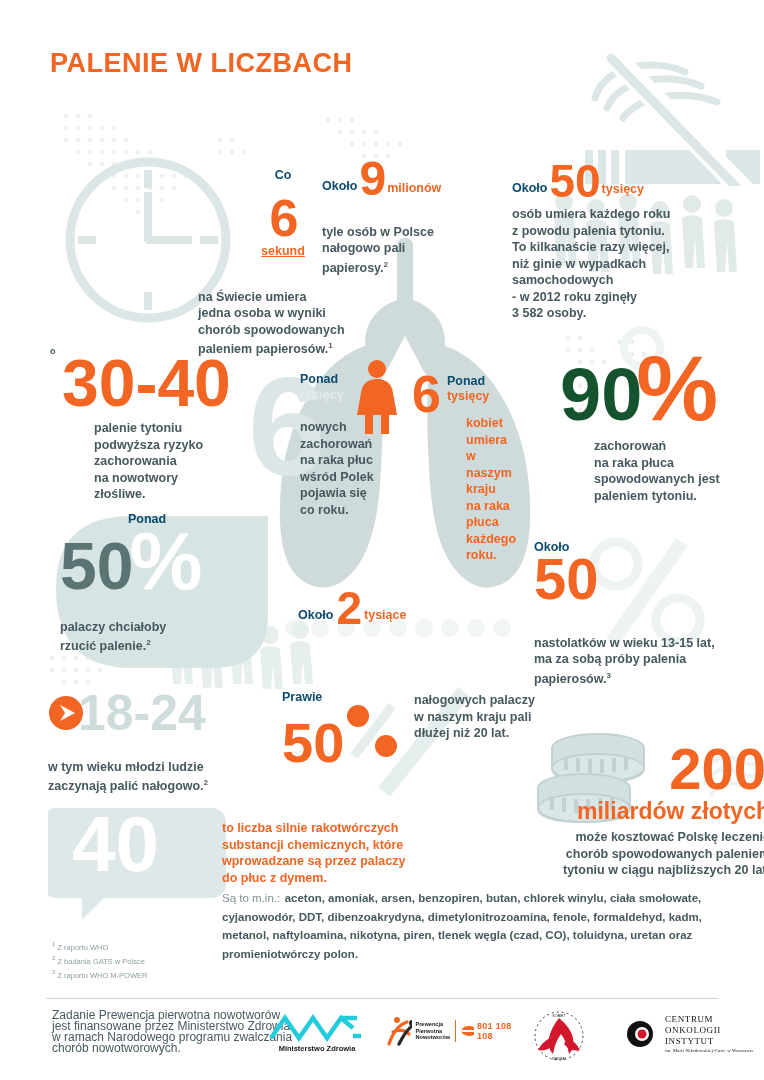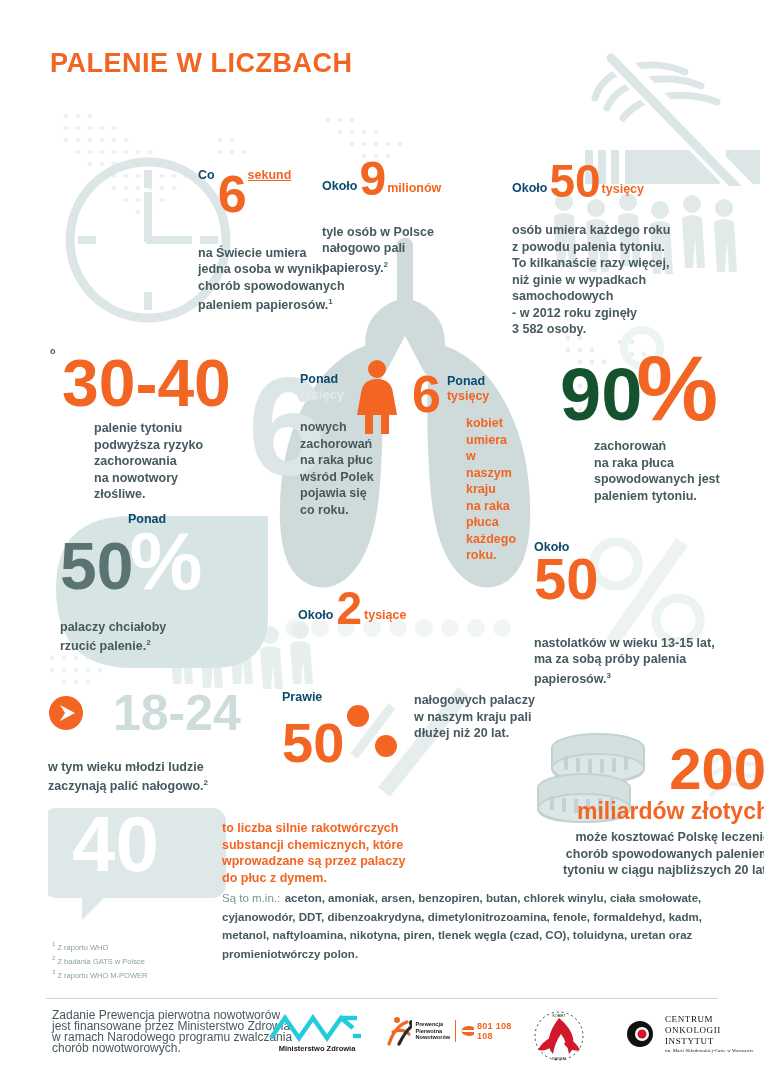--- a/index.html
+++ b/index.html
@@ -370,21 +370,21 @@
           <circle cx="218" cy="20" r="9"></circle>
       </g>
     </svg>
   </div>
 
   <div class="content">
 
     <div class="title">PALENIE W LICZBACH</div>
 
     <div class="block" style="left:198px; top:168px; width:170px;">
-      <div class="numrow" style="align-items:flex-start;">
+      <div class="numrow" style="align-items:center;flex-direction:column;">
         <span class="lead" style="padding-bottom:10px;">Co</span>
         <span class="num-or" style="font-size:52px; margin:0 1px 0 3px;">6</span>
         <span class="lead-or" style="padding-bottom:6px;text-decoration:underline;">sekund</span>
       </div>
       <div class="body-t" style="margin-top:8px; white-space:pre-line;">
         <span>na Świecie umiera
 jedna osoba w wyniki
 chorób spowodowanych
 paleniem papierosów.</span><span class="sup">1</span>
       </div>
@@ -402,21 +402,21 @@
 papierosy.</span><span class="sup">2</span>
       </div>
     </div>
 
     <div class="block" style="left:512px; top:158px; width:230px;">
       <div class="numrow" style="align-items:flex-end;">
         <span class="lead" style="padding-bottom:9px;">Około</span>
         <span class="num-or" style="font-size:46px; margin:0 1px 0 2px;">50</span>
         <span class="lead-or" style="padding-bottom:8px;">tysięcy</span>
       </div>
-      <div class="body-t" style="margin-top:18px; white-space:pre-line;">osób umiera każdego roku
+      <div class="body-t" style="margin-top:2px; white-space:pre-line;">osób umiera każdego roku
 z powodu palenia tytoniu.
 To kilkanaście razy więcej,
 niż ginie w wypadkach
 samochodowych
 - w 2012 roku zginęły
 3 582 osoby.</div>
     </div>
 
     <div class="block" style="left:50px; top:350px; width:200px;">
       <div style="position:relative;">
@@ -500,21 +500,21 @@
       <div class="lead">Około</div>
       <div class="num-or" style="font-size:58px; margin-top:-4px;">50</div>
       <div class="body-t" style="margin-top:10px; white-space:pre-line;">
         <span>nastolatków w wieku 13-15 lat,
 ma za sobą próby palenia
 papierosów.</span><span class="sup">3</span>
       </div>
     </div>
 
     <div class="block" style="left:48px; top:688px; width:230px;">
-      <div style="display:flex; align-items:center;gap:35px;">
+      <div style="display:flex; align-items:center;">
         <svg width="36" height="36" style="margin-right:2px;">
           <circle cx="18" cy="18" r="17" fill="#F26522"></circle>
           <path d="M12 10 L27 18 L12 26 L17 18z" fill="#ffffff"></path>
         </svg>
         <span class="num-lt" style="font-size:50px; margin-left:-8px;">18-24</span>
       </div>
       <div class="body-t" style="margin-top:4px; white-space:pre-line;">
         <span>w tym wieku młodzi ludzie
 zaczynają palić nałogowo.</span><span class="sup">2</span>
       </div>

